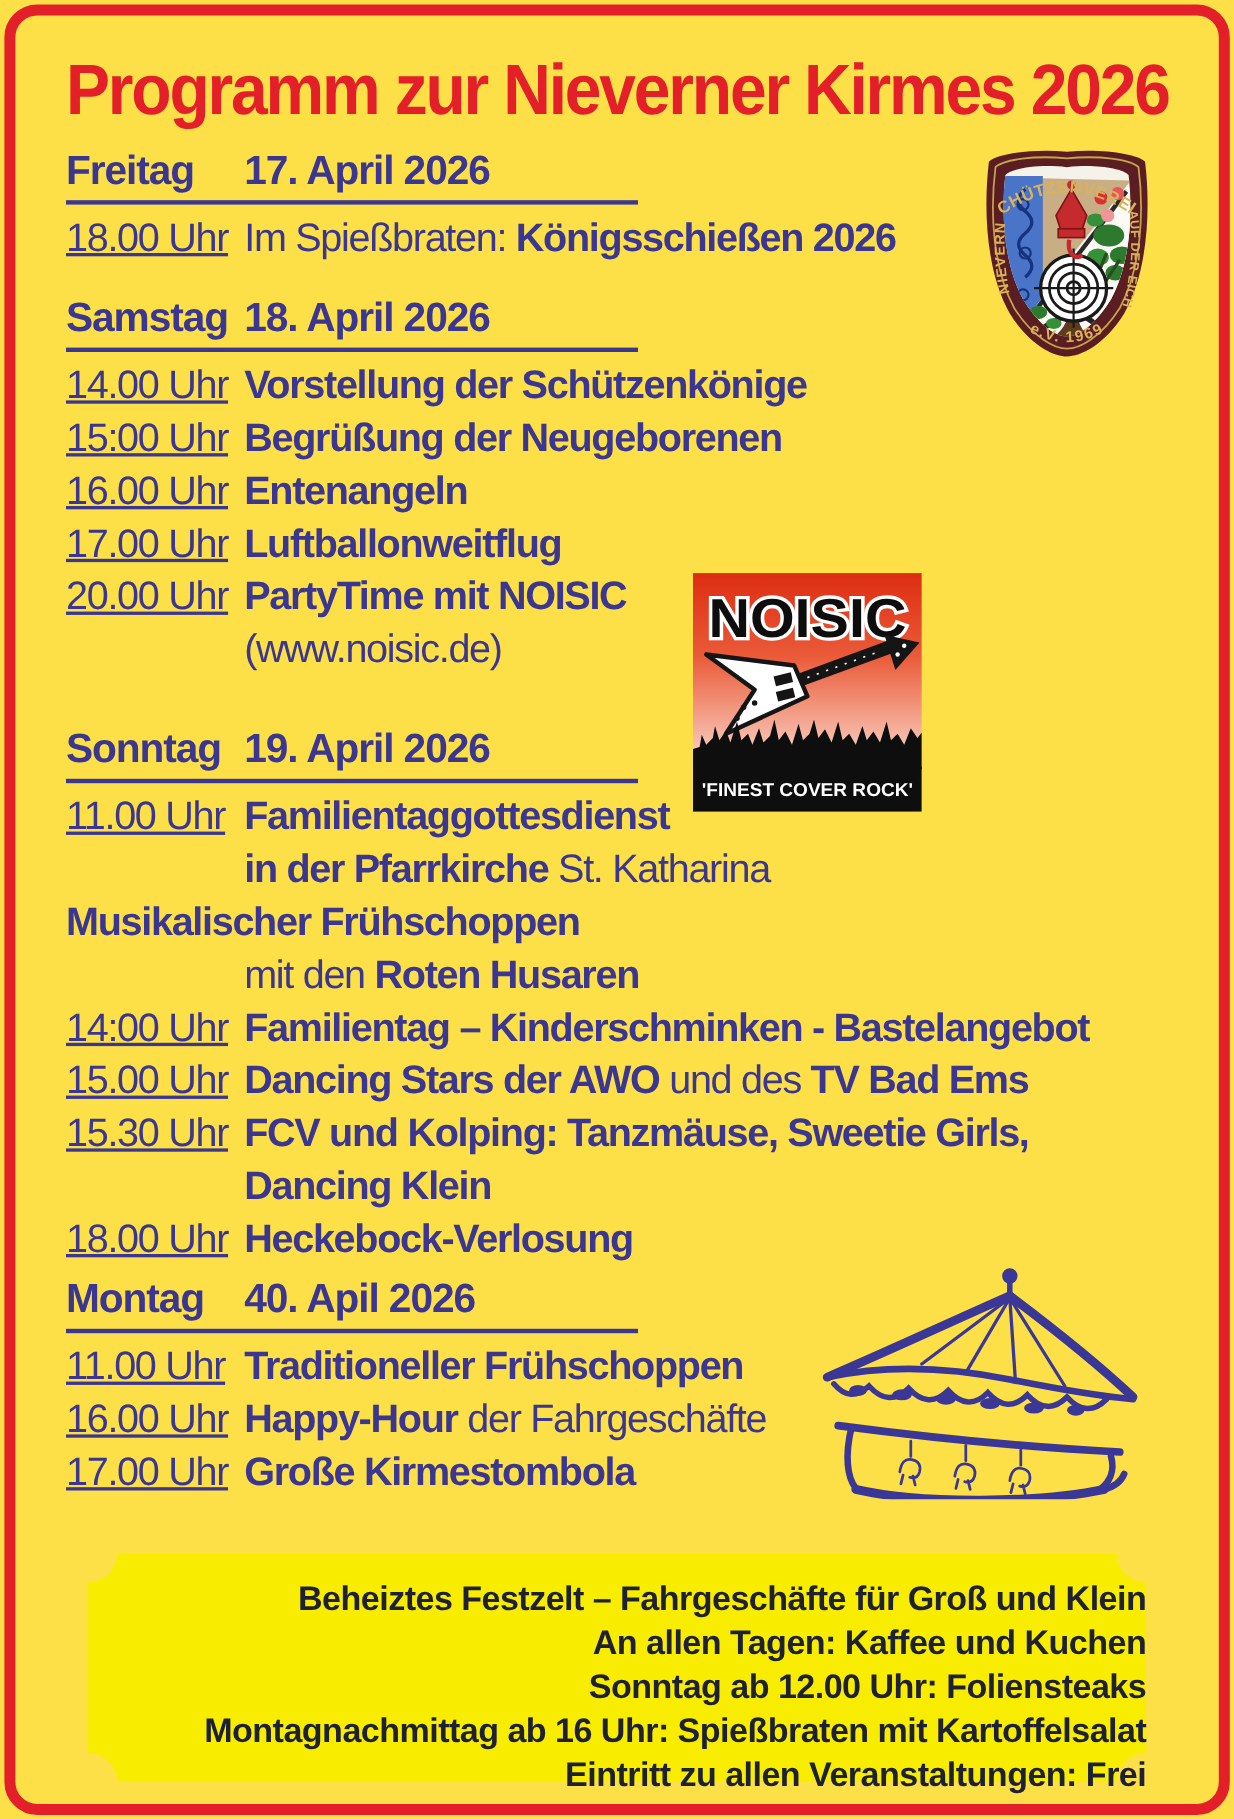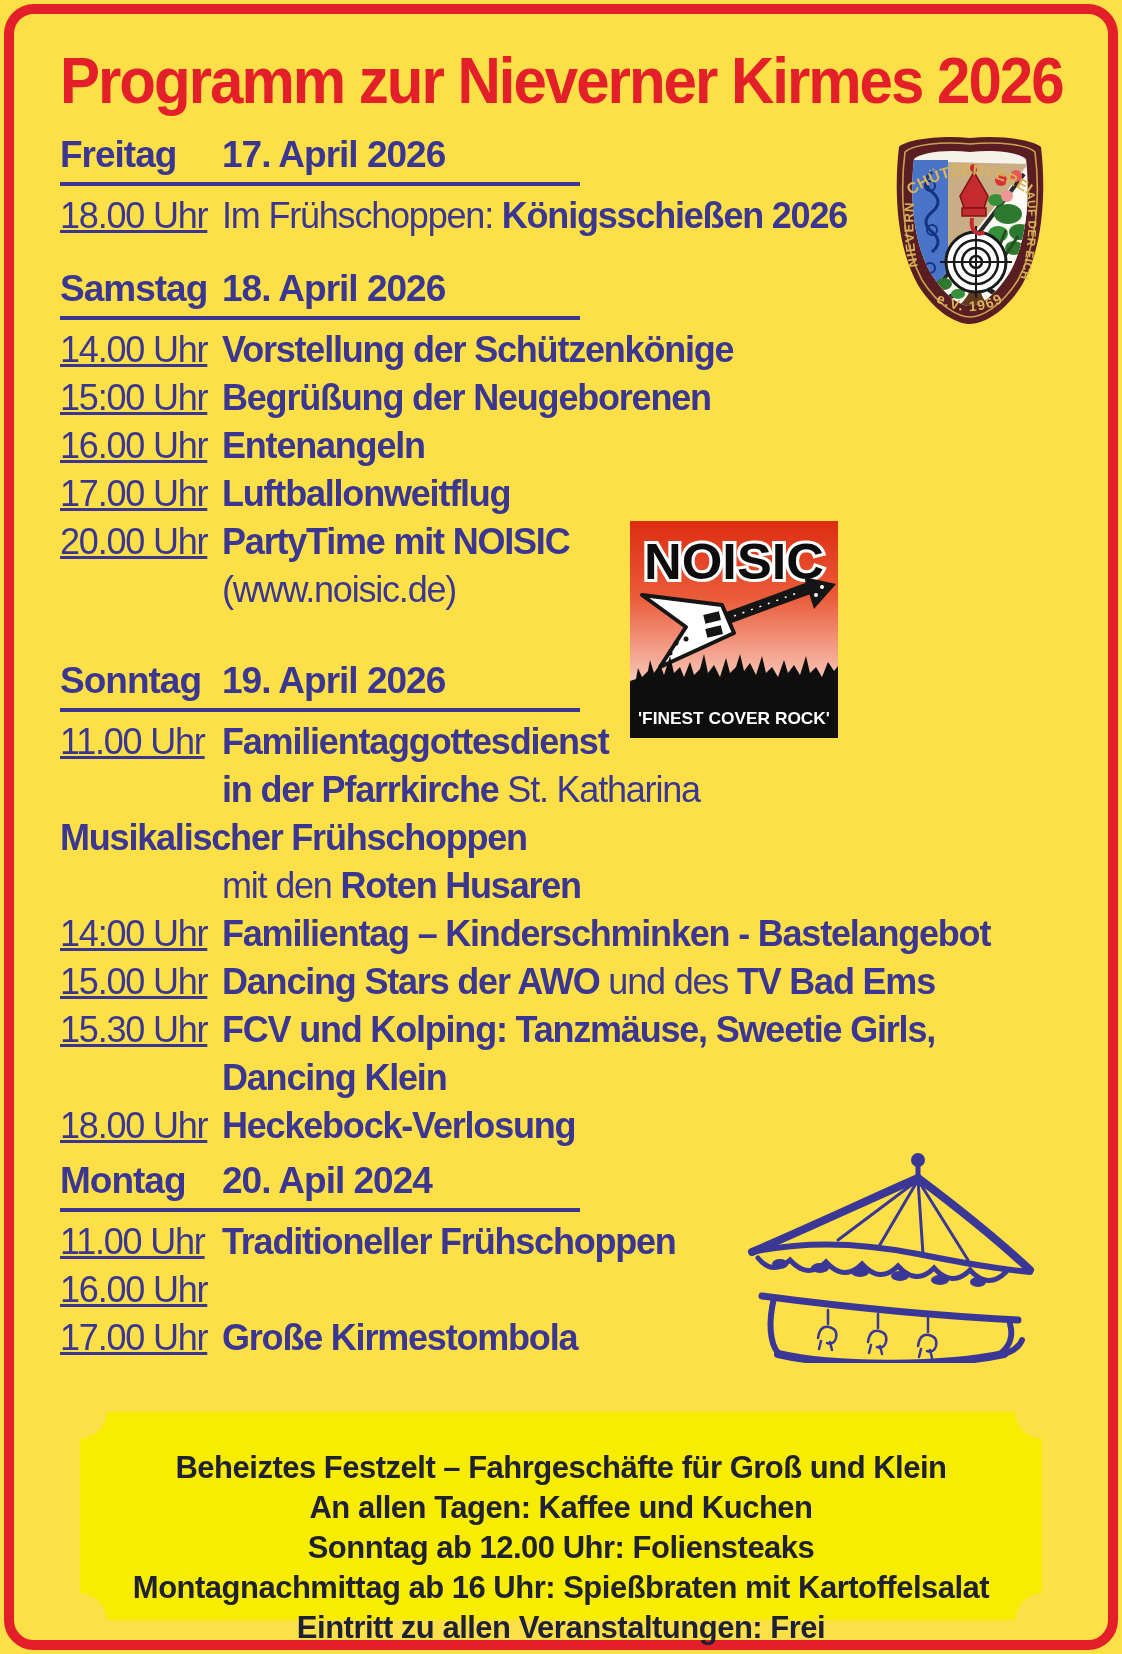--- a/index.html
+++ b/index.html
@@ -39,21 +39,21 @@
   .noisic{position:absolute;left:630px;top:521px;width:208px;height:217px;}
   .carousel{position:absolute;left:718px;top:1148px;width:320px;height:215px;}
 
   .footer-box{
     position:absolute;left:80px;top:1412px;width:962px;height:208px;box-sizing:border-box;
     background:
       radial-gradient(circle at 0 0,       transparent 26px, var(--yellow) 27px) 0    0    / 50.5% 50.5% no-repeat,
       radial-gradient(circle at 100% 0,    transparent 26px, var(--yellow) 27px) 100% 0    / 50.5% 50.5% no-repeat,
       radial-gradient(circle at 0 100%,    transparent 26px, var(--yellow) 27px) 0    100% / 50.5% 50.5% no-repeat,
       radial-gradient(circle at 100% 100%, transparent 26px, var(--yellow) 27px) 100% 100% / 50.5% 50.5% no-repeat;
-    text-align:center;padding-top:36px;
+    text-align:right;padding-top:22px;
     color:var(--footer-ink);font-size:31px;font-weight:bold;line-height:40px;letter-spacing:-0.5px;
   }
 
   .gold{fill:#d9b35a;font-weight:bold;font-family:"Liberation Sans",sans-serif;}
   .noisic-name{font-family:"Liberation Sans",sans-serif;font-weight:bold;fill:#0d0d0d;stroke:#ffffff;stroke-width:6px;paint-order:stroke;}
   .noisic-tag{font-family:"Liberation Sans",sans-serif;font-weight:bold;fill:#ffffff;}
 </style>
 </head>
 <body>
 
@@ -183,21 +183,21 @@
 
   <div class="schedule">
 
     <section class="day sec-freitag">
       <header class="day-heading">
         <span class="day-name">Freitag</span>
         <span class="day-date">17. April 2026</span>
       </header>
       <div class="row">
         <span class="time">18.00 Uhr</span>
-        <span class="content"><span class="seg">Im Frühschoppen: </span><span class="seg b">Königsschießen 2026</span></span>
+        <span class="content"><span class="seg">Im Spießbraten: </span><span class="seg b">Königsschießen 2026</span></span>
       </div>
     </section>
 
     <section class="day sec-samstag">
       <header class="day-heading">
         <span class="day-name">Samstag</span>
         <span class="day-date">18. April 2026</span>
       </header>
       <div class="row">
         <span class="time">14.00 Uhr</span>
@@ -263,28 +263,29 @@
       </div>
       <div class="row">
         <span class="time">18.00 Uhr</span>
         <span class="content"><span class="seg b">Heckebock-Verlosung</span></span>
       </div>
     </section>
 
     <section class="day sec-montag">
       <header class="day-heading">
         <span class="day-name">Montag</span>
-        <span class="day-date">20. Apil 2024</span>
+        <span class="day-date">40. Apil 2026</span>
       </header>
       <div class="row">
         <span class="time">11.00 Uhr</span>
         <span class="content"><span class="seg b">Traditioneller Frühschoppen</span></span>
       </div>
       <div class="row">
         <span class="time">16.00 Uhr</span>
+        <span class="content"><span class="seg b">Happy-Hour</span><span class="seg"> der Fahrgeschäfte</span></span>
       </div>
       <div class="row">
         <span class="time">17.00 Uhr</span>
         <span class="content"><span class="seg b">Große Kirmestombola</span></span>
       </div>
     </section>
 
   </div>
 
   <div class="footer-box">

